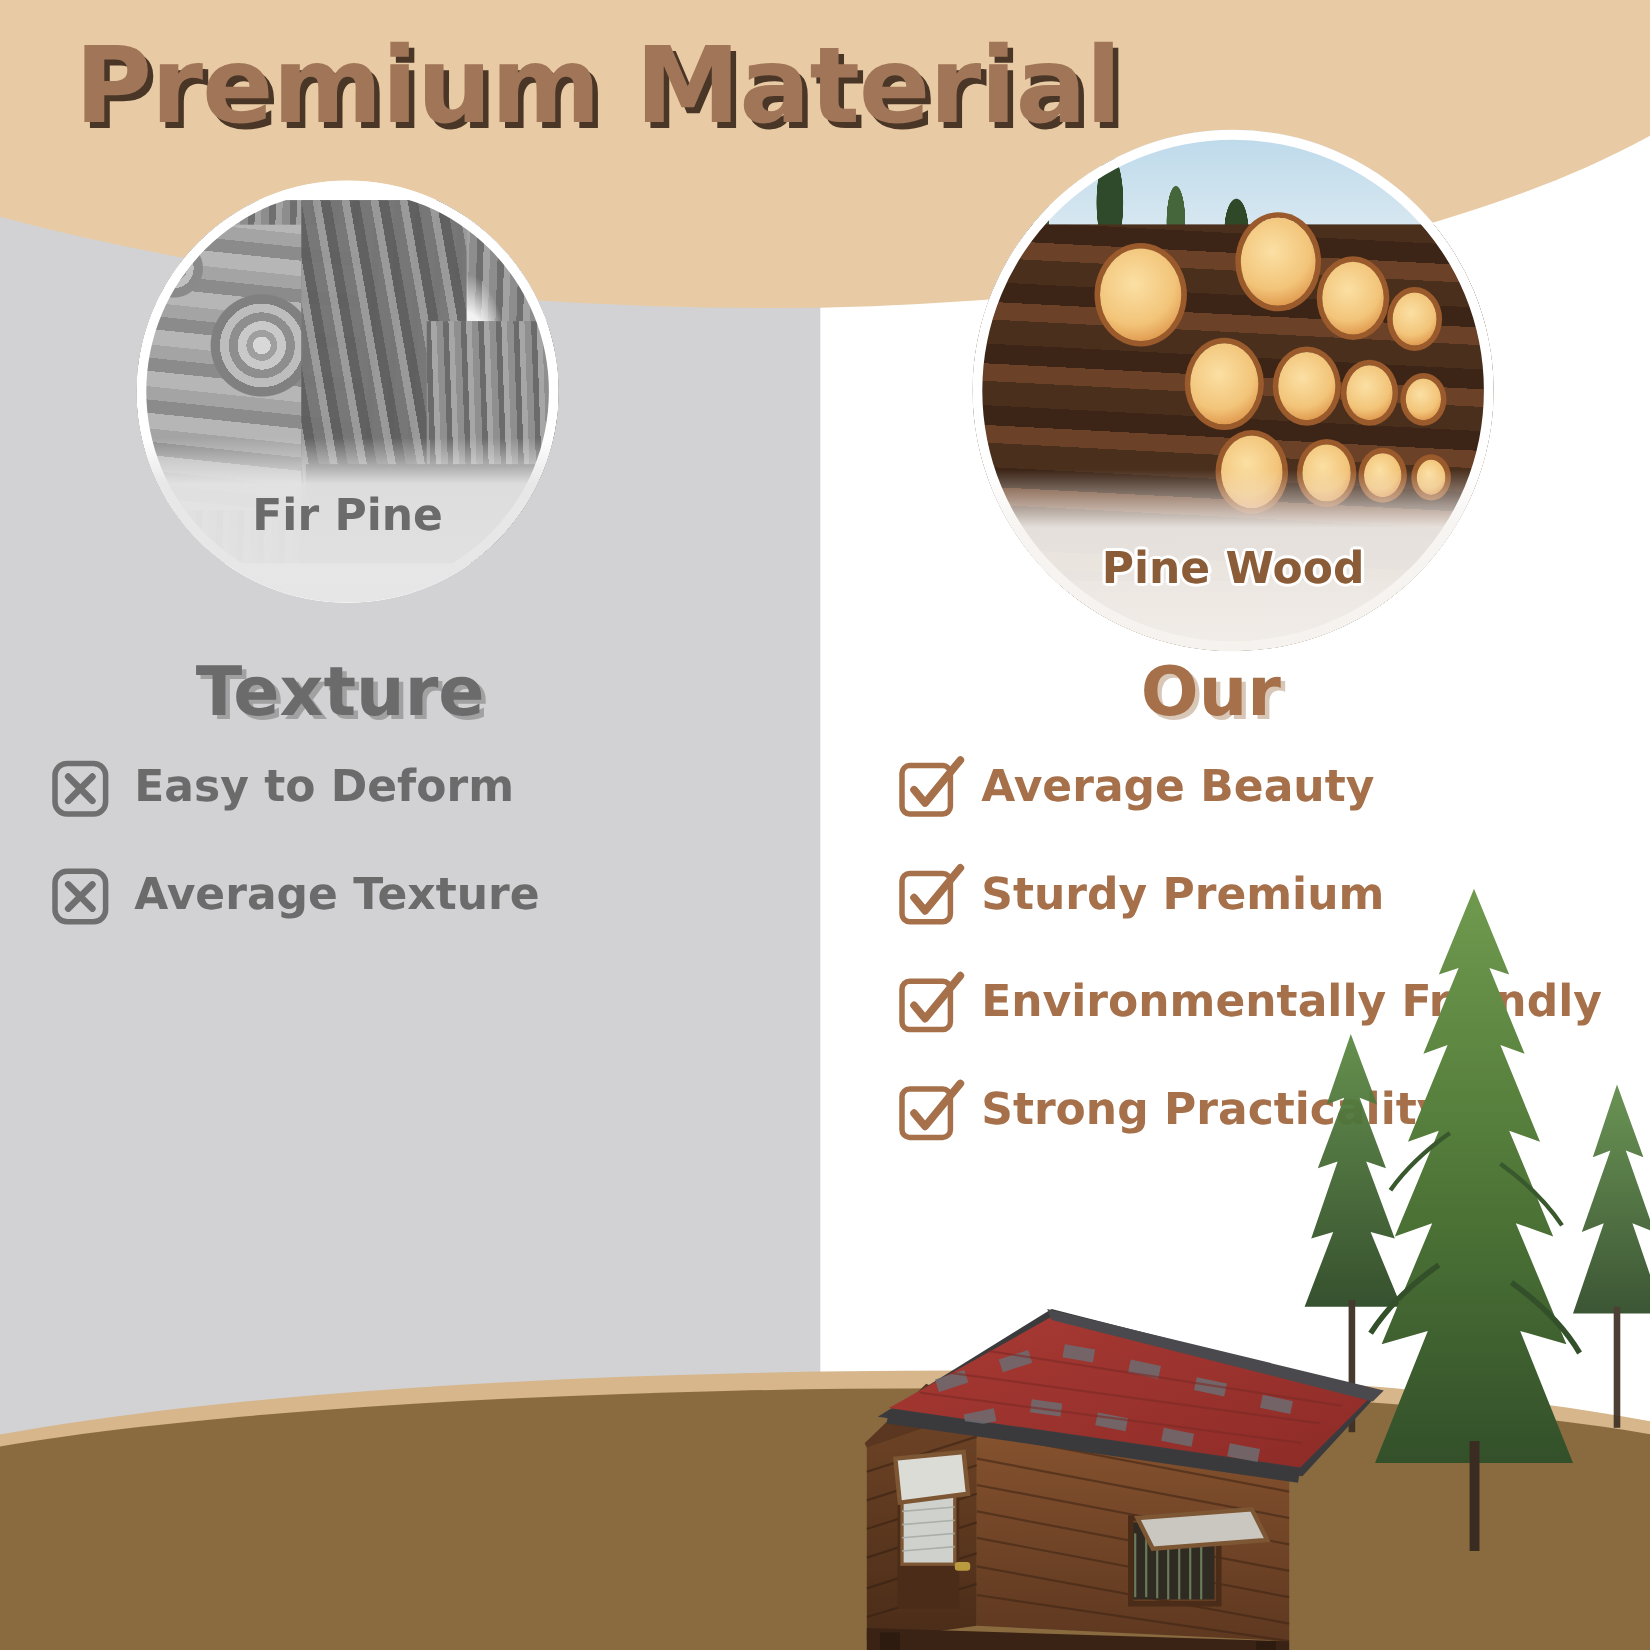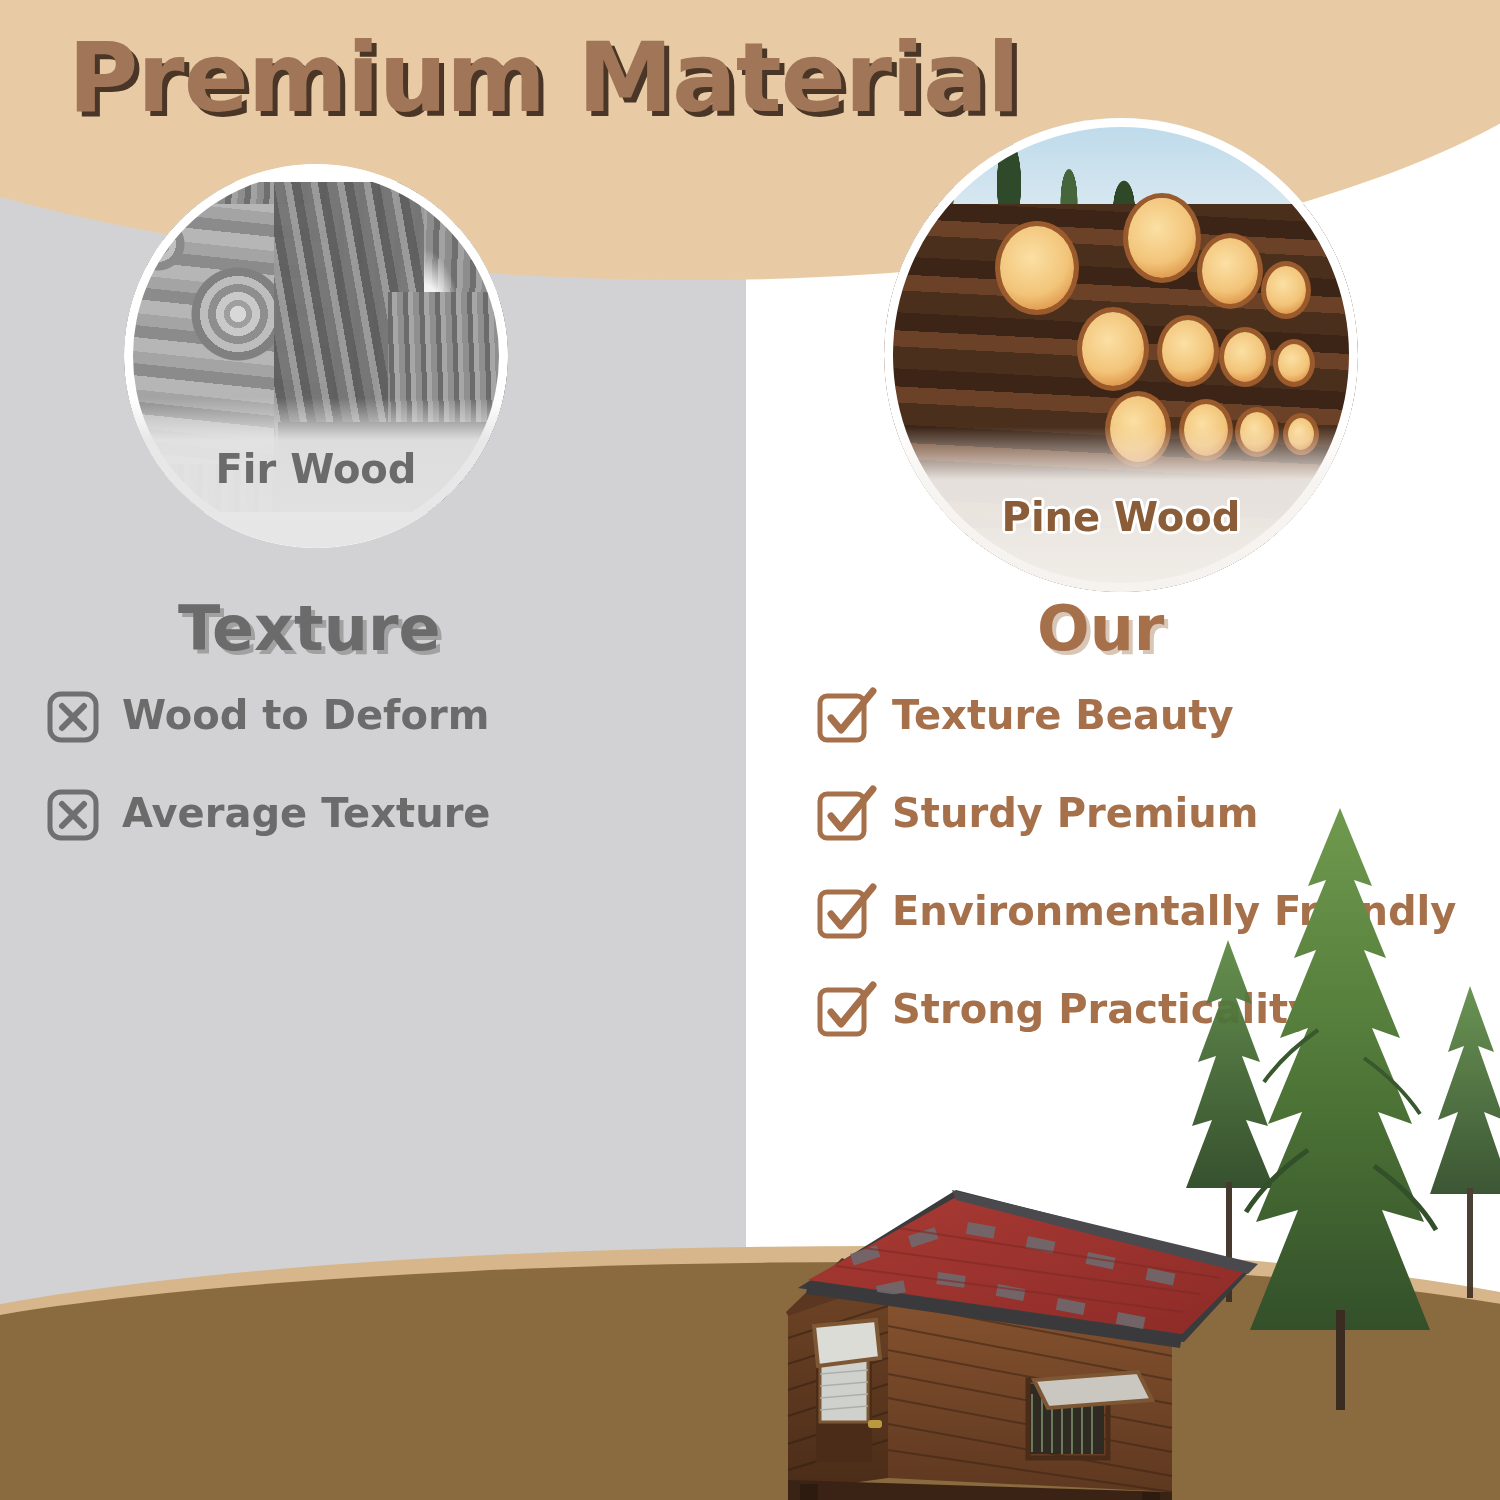--- a/index.html
+++ b/index.html
@@ -324,21 +324,21 @@
     <div class="circle-inner">
       <div class="fir-photo">
         <div class="fir-logs-big"></div>
         <div class="fir-logs-mid"></div>
         <div class="fir-logs-far"></div>
         <div class="fir-ground"></div>
       </div>
       <div class="fir-fade"></div>
     </div>
     <div class="circle-ring"></div>
-    <div class="circle-label" id="fir-label">Fir Wood</div>
+    <div class="circle-label" id="fir-label">Fir Pine</div>
   </div>
 
   <div class="circle" id="pine-circle">
     <div class="circle-inner">
       <div class="pine-sky"></div>
       <div class="pine-trees-bg"></div>
       <div class="pine-hills"></div>
       <div class="pine-stack">
         <div class="log-end" style="left:116px;  top:22px;  width:74px;  height:84px;"></div>
         <div class="log-end" style="left:244px;  top:-6px;  width:68px;  height:80px;"></div>
@@ -365,21 +365,21 @@
 
   <div class="feature-list" id="others-list">
 
     <div class="feature-row">
       <span class="box-icon">
         <svg width="54" height="54" viewBox="0 0 54 54">
           <rect x="4" y="4" width="46" height="46" rx="11" ry="11" fill="none" stroke="#6f6f6f" stroke-width="5"></rect>
           <path d="M16 16 L38 38 M38 16 L16 38" fill="none" stroke="#6f6f6f" stroke-width="6" stroke-linecap="round"></path>
         </svg>
       </span>
-      <span class="feature-text">Wood to Deform</span>
+      <span class="feature-text">Easy to Deform</span>
     </div>
 
     <div class="feature-row">
       <span class="box-icon">
         <svg width="54" height="54" viewBox="0 0 54 54">
           <rect x="4" y="4" width="46" height="46" rx="11" ry="11" fill="none" stroke="#6f6f6f" stroke-width="5"></rect>
           <path d="M16 16 L38 38 M38 16 L16 38" fill="none" stroke="#6f6f6f" stroke-width="6" stroke-linecap="round"></path>
         </svg>
       </span>
       <span class="feature-text">Average Texture</span>
@@ -391,21 +391,21 @@
 
   <div class="feature-list" id="our-list">
 
     <div class="feature-row">
       <span class="box-icon">
         <svg width="54" height="54" viewBox="0 0 54 54">
           <rect x="4" y="6" width="44" height="44" rx="7" ry="7" fill="none" stroke="#a5704a" stroke-width="5"></rect>
           <path d="M15 28 L25 40 L57 1" fill="none" stroke="#a5704a" stroke-width="7" stroke-linecap="round" stroke-linejoin="round"></path>
         </svg>
       </span>
-      <span class="feature-text">Texture Beauty</span>
+      <span class="feature-text">Average Beauty</span>
     </div>
 
     <div class="feature-row">
       <span class="box-icon">
         <svg width="54" height="54" viewBox="0 0 54 54">
           <rect x="4" y="6" width="44" height="44" rx="7" ry="7" fill="none" stroke="#a5704a" stroke-width="5"></rect>
           <path d="M15 28 L25 40 L57 1" fill="none" stroke="#a5704a" stroke-width="7" stroke-linecap="round" stroke-linejoin="round"></path>
         </svg>
       </span>
       <span class="feature-text">Sturdy Premium</span>

